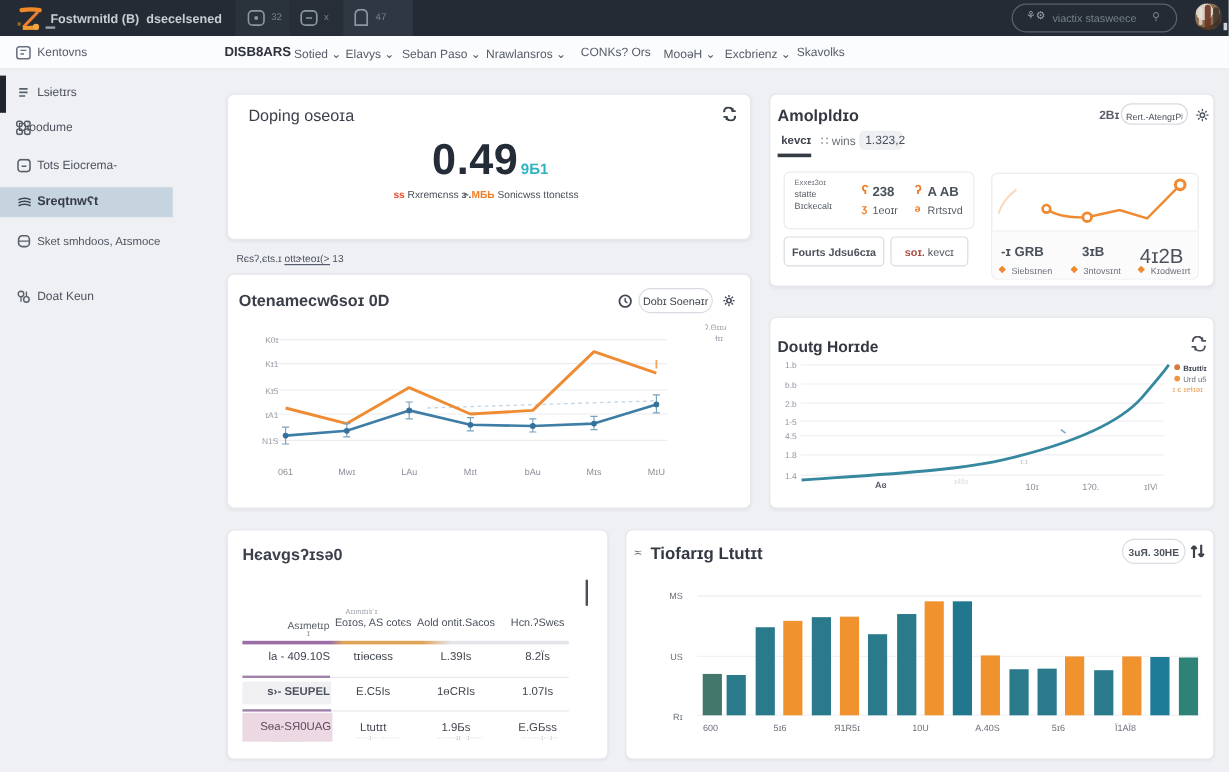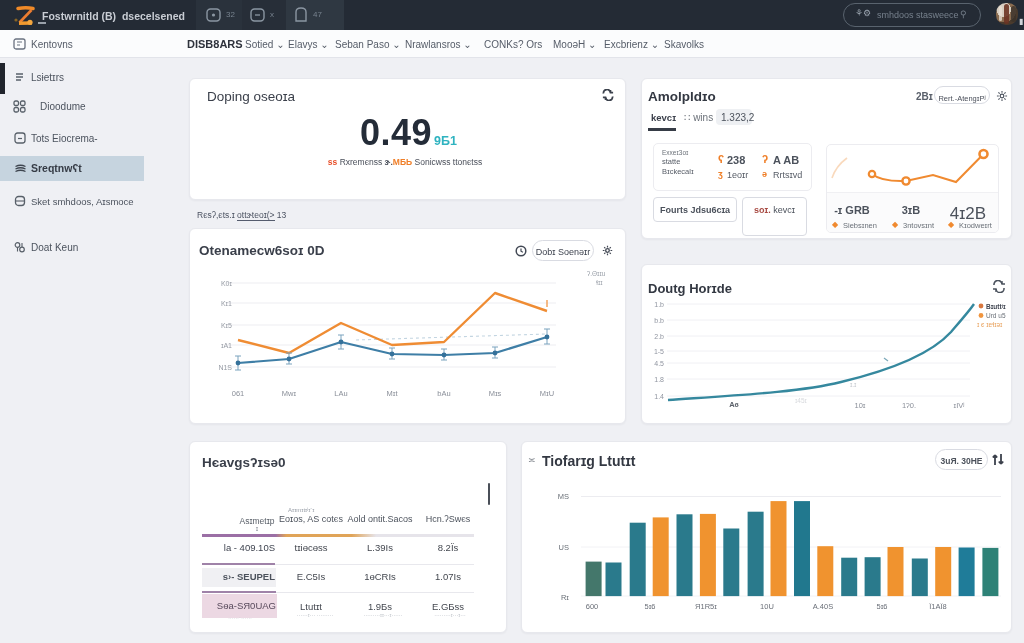--- a/index.html
+++ b/index.html
@@ -35,21 +35,21 @@
     <path d="M5 7 h5" stroke="#8b96a2" stroke-width="1.3"></path>
   </svg>
 <span class="t" style="left:270px;top:10px;font-size:8px;color:#77828e">x</span>
 <svg style="left:294px;top:7px" width="14" height="15" viewBox="0 0 14 15">
     <path d="M2 14 L2 5 Q2 1 7 1 Q12 1 12 5 L12 14 Z" fill="none" stroke="#8b96a2" stroke-width="1.4"></path>
   </svg>
 <span class="t" style="left:313px;top:10px;font-size:8px;color:#77828e">47</span>
 
 <div class="abs" style="left:843px;top:3px;width:138px;height:24px;border:1px solid #59636e;border-radius:13px"></div>
 <span class="t" style="left:855px;top:8px;font-size:9px;color:#9aa4af">⚘⚙</span>
-<span class="t" style="left:877px;top:10px;font-size:9px;color:#76808c">smhdoos stasweece</span>
+<span class="t" style="left:877px;top:10px;font-size:9px;color:#76808c">viactix stasweece</span>
 <span class="t" style="left:960px;top:9px;font-size:9px;color:#76808c">⚲</span>
 <div class="abs" style="left:996px;top:3px;width:22px;height:22px;border-radius:45%;background:radial-gradient(circle at 35% 30%,#d9cfc2 0 34%,#8a6c50 35% 60%,#4a3a2c 61% 100%)"></div>
 <div class="abs" style="left:1004px;top:4px;width:5px;height:20px;border-radius:3px;background:#6b3424;opacity:.9"></div>
 <div class="abs" style="left:999px;top:6px;width:3px;height:15px;border-radius:2px;background:#e9e2d6;opacity:.75"></div>
 <div class="abs" style="left:1011px;top:6px;width:5px;height:16px;border-radius:3px;background:#3a322a;opacity:.8"></div>
 <span class="t" style="left:1019px;top:17px;font-size:8px;color:#cfd3d8">▮</span>
 
 <div class="abs" style="left:0;top:30px;width:1024px;height:28px;background:#fbfcfd;border-bottom:1px solid #e2e4ea"></div>
 <svg style="left:13px;top:38px" width="13" height="12" viewBox="0 0 13 12">
     <rect x="1" y="1" width="11" height="10" rx="2" fill="none" stroke="#6a7280" stroke-width="1.3"></rect>
@@ -71,21 +71,21 @@
 <svg style="left:14px;top:72px" width="11" height="12" viewBox="0 0 11 12">
     <path d="M2 2h7M2 5h7M2 8h5" stroke="#586069" stroke-width="1.4"></path>
   </svg>
 <span class="t" style="left:31px;top:72px;font-size:10px;color:#4c535e">Lsɨetɪrs</span>
 <svg style="left:13px;top:100px" width="13" height="13" viewBox="0 0 13 13">
     <rect x="1" y="1" width="4.5" height="4.5" rx="1.5" fill="none" stroke="#586069" stroke-width="1.3"></rect>
     <rect x="7.5" y="1" width="4.5" height="4.5" rx="1.5" fill="none" stroke="#586069" stroke-width="1.3"></rect>
     <rect x="1" y="7.5" width="4.5" height="4.5" rx="1.5" fill="none" stroke="#586069" stroke-width="1.3"></rect>
     <rect x="7.5" y="7.5" width="4.5" height="4.5" rx="1.5" fill="none" stroke="#586069" stroke-width="1.3"></rect>
   </svg>
-<span class="t" style="left:40px;top:101px;font-size:10px;color:#4c535e">Dioodume</span>
+<span class="t" style="left:15px;top:101px;font-size:10px;color:#4c535e">Dioodume</span>
 <svg style="left:14px;top:132px" width="12" height="12" viewBox="0 0 12 12">
     <rect x="1" y="1" width="10" height="10" rx="2.5" fill="none" stroke="#586069" stroke-width="1.3"></rect>
     <path d="M4 6.5 l4 0" stroke="#586069" stroke-width="1.2"></path>
   </svg>
 <span class="t" style="left:31px;top:133px;font-size:10px;color:#4c535e">Tots Eiocrema-</span>
 <svg style="left:14px;top:163px" width="13" height="12" viewBox="0 0 13 12">
     <path d="M1.5 3.5 q5 -2.5 10 0 M1.5 6 q5 -2.5 10 0 M1.5 8.5 q5 -2.5 10 0" stroke="#3e454f" stroke-width="1.3" fill="none"></path>
   </svg>
 <span class="t" style="left:31px;top:162px;font-size:10.5px;font-weight:bold;color:#363c46">Sreqtnwʕt</span>
 <svg style="left:14px;top:195px" width="12" height="12" viewBox="0 0 12 12">
@@ -131,21 +131,21 @@
 <span class="t" style="left:662px;top:167px;font-size:7.5px;color:#565c66">Bɪckecalɪ</span>
 <span class="t" style="left:718px;top:153px;font-size:11px;font-weight:bold;color:#ef7f28">ʕ</span>
 <span class="t" style="left:727px;top:154px;font-size:11px;font-weight:bold;color:#4c525c">238</span>
 <span class="t" style="left:718px;top:169px;font-size:9px;font-weight:bold;color:#ef7f28">ʒ</span>
 <span class="t" style="left:727px;top:170px;font-size:9px;color:#565c66">1eoɪr</span>
 <span class="t" style="left:762px;top:153px;font-size:11px;font-weight:bold;color:#ef7f28">ʔ</span>
 <span class="t" style="left:773px;top:154px;font-size:11px;font-weight:bold;color:#4c525c">A AB</span>
 <span class="t" style="left:762px;top:169px;font-size:9px;font-weight:bold;color:#ef7f28">ə</span>
 <span class="t" style="left:773px;top:170px;font-size:9px;color:#565c66">Rrtsɪvd</span>
 <div class="btn" style="left:653px;top:197px;width:84px;height:25px;border-radius:4px"><span style="font-size:9px;line-height:25px;font-weight:bold;color:#4c525c">Fourts Jdsu6cɪa</span></div>
-<div class="btn" style="left:742px;top:197px;width:65px;height:39px;border-radius:4px"><span style="font-size:9px;line-height:25px"><b style="color:#a84a42">soɪ.</b> <span style="color:#4c525c">kevcɪ</span></span></div>
+<div class="btn" style="left:742px;top:197px;width:65px;height:25px;border-radius:4px"><span style="font-size:9px;line-height:25px"><b style="color:#a84a42">soɪ.</b> <span style="color:#4c525c">kevcɪ</span></span></div>
 
 <div class="abs" style="left:826px;top:144px;width:173px;height:89px;border:1px solid #ececf0;border-radius:5px;overflow:hidden">
 <div class="abs" style="left:0;top:47px;width:173px;height:42px;background:#fbfbfc;border-top:1px solid #f0f0f3"></div>
   </div>
 <svg style="left:826px;top:144px" width="173" height="56" viewBox="0 0 173 56">
  <path d="M6 34 Q10 22 21 14" stroke="#f6c9a0" stroke-width="1.6" fill="none" opacity=".7"></path>
  <path d="M46 30 Q56 38 80 37 L107 31 L130 38 L157.5 10" stroke="#f08a30" stroke-width="2" fill="none"></path>
  <circle cx="46" cy="30" r="3.2" fill="#fff" stroke="#f08a30" stroke-width="2.2"></circle>
  <circle cx="80" cy="37" r="3.6" fill="#fff" stroke="#f08a30" stroke-width="2.4"></circle>
  <circle cx="157.5" cy="10" r="4" fill="#fff" stroke="#f08a30" stroke-width="2.6"></circle>

